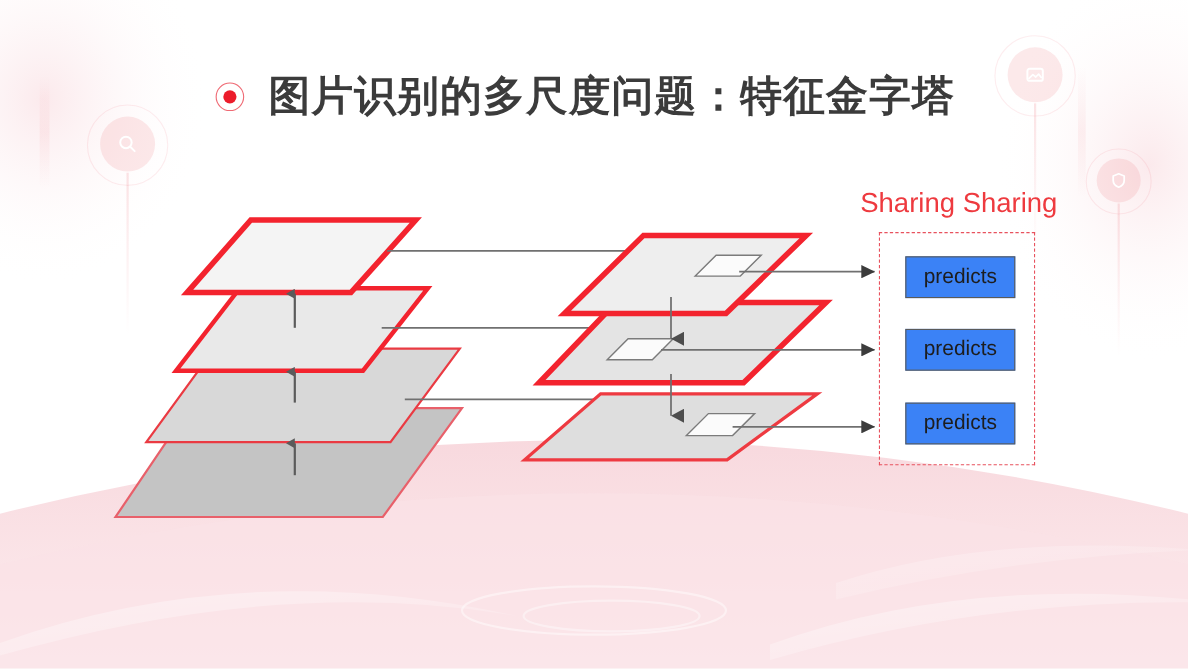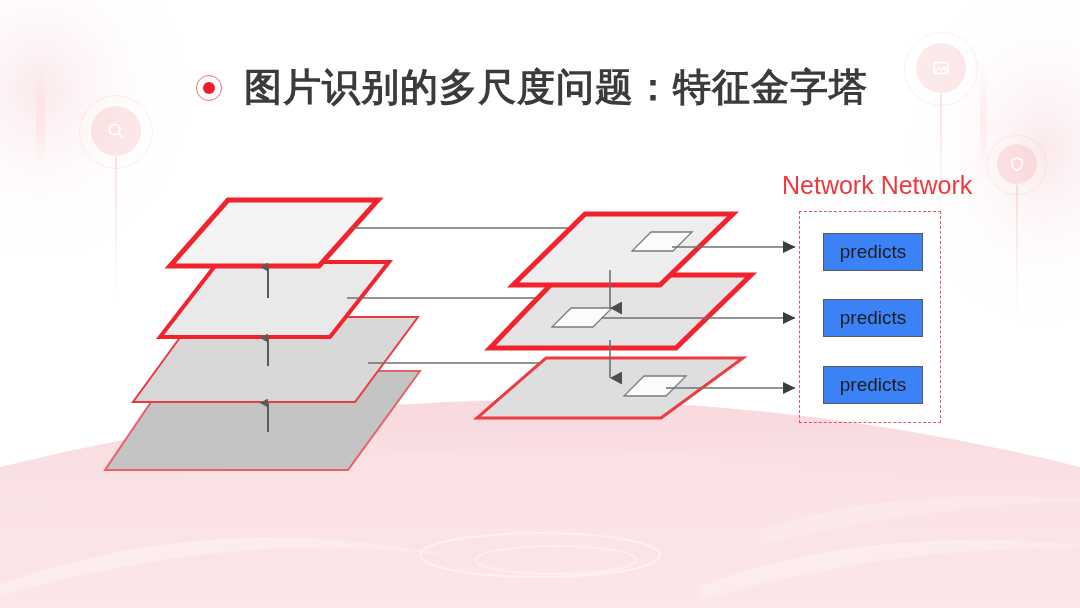--- a/index.html
+++ b/index.html
@@ -270,21 +270,21 @@
       <line x1="610" y1="340" x2="610" y2="378" stroke="#707070" stroke-width="1.6" marker-end="url(#arrDown)"></line>
     </g>
 
     <g>
       <line x1="672" y1="247" x2="795" y2="247" stroke="#707070" stroke-width="1.6" marker-end="url(#arrRight)"></line>
       <line x1="601" y1="318" x2="795" y2="318" stroke="#707070" stroke-width="1.6" marker-end="url(#arrRight)"></line>
       <line x1="666" y1="388" x2="795" y2="388" stroke="#707070" stroke-width="1.6" marker-end="url(#arrRight)"></line>
     </g>
   </svg>
 
-  <div class="sharing-label">Network Network</div>
+  <div class="sharing-label">Sharing Sharing</div>
 
   <div class="predicts-panel">
     <div class="predict-box p0">predicts</div>
     <div class="predict-box p1">predicts</div>
     <div class="predict-box p2">predicts</div>
   </div>
 
 </div>
 
 </body></html>

